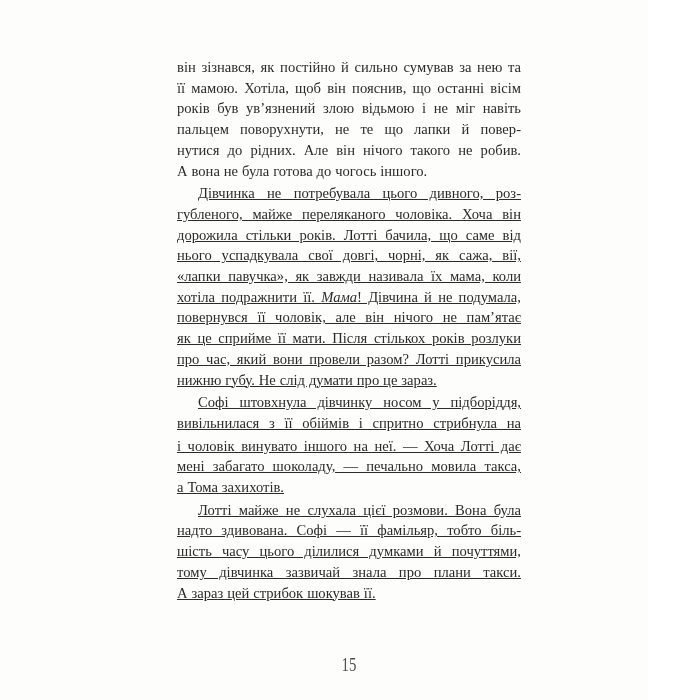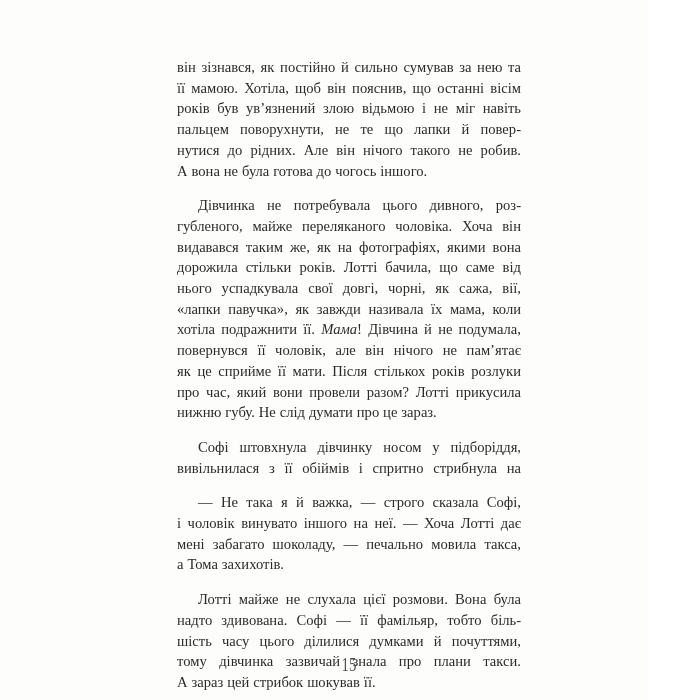--- a/index.html
+++ b/index.html
@@ -15,21 +15,21 @@
     position: absolute;
     left: 177px;
     top: 57px;
     width: 344px;
     font-size: 14.6px;
     line-height: 20.7px;
     color: #2c2b29;
     text-rendering: optimizeLegibility;
   }
   .para { margin: 0; padding: 0; }
-  .para + .para { margin-top: 14px; }
+  .para + .para { margin-top: 2px; text-decoration: underline; }
   .line {
     text-align: justify;
     text-align-last: justify;
     word-spacing: 0.02em;
   }
   .line.last {
     text-align-last: left;
   }
   .line.indent {
     text-indent: 21px;
@@ -57,36 +57,34 @@
         <div class="line">він зізнався, як постійно й сильно сумував за нею та</div>
         <div class="line">її мамою. Хотіла, щоб він пояснив, що останні вісім</div>
         <div class="line">років був ув’язнений злою відьмою і не міг навіть</div>
         <div class="line">пальцем поворухнути, не те що лапки й повер-</div>
         <div class="line">нутися до рідних. Але він нічого такого не робив.</div>
         <div class="line last">А вона не була готова до чогось іншого.</div>
       </div>
       <div class="para">
         <div class="line indent">Дівчинка не потребувала цього дивного, роз-</div>
         <div class="line">губленого, майже переляканого чоловіка. Хоча він</div>
-        <div class="line">видавався таким же, як на фотографіях, якими вона</div>
         <div class="line">дорожила стільки років. Лотті бачила, що саме від</div>
         <div class="line">нього успадкувала свої довгі, чорні, як сажа, вії,</div>
         <div class="line">«лапки павучка», як завжди називала їх мама, коли</div>
         <div class="line"><span>хотіла подражнити її. </span><span class="it">Мама</span><span>! Дівчина й не подумала,</span></div>
         <div class="line">повернувся її чоловік, але він нічого не пам’ятає</div>
         <div class="line">як це сприйме її мати. Після стількох років розлуки</div>
         <div class="line">про час, який вони провели разом? Лотті прикусила</div>
         <div class="line last">нижню губу. Не слід думати про це зараз.</div>
       </div>
       <div class="para">
         <div class="line indent">Софі штовхнула дівчинку носом у підборіддя,</div>
         <div class="line">вивільнилася з її обіймів і спритно стрибнула на</div>
       </div>
       <div class="para">
-        <div class="line indent">— Не така я й важка, — строго сказала Софі,</div>
         <div class="line">і чоловік винувато іншого на неї. — Хоча Лотті дає</div>
         <div class="line">мені забагато шоколаду, — печально мовила такса,</div>
         <div class="line last">а Тома захихотів.</div>
       </div>
       <div class="para">
         <div class="line indent">Лотті майже не слухала цієї розмови. Вона була</div>
         <div class="line">надто здивована. Софі — її фамільяр, тобто біль-</div>
         <div class="line">шість часу цього ділилися думками й почуттями,</div>
         <div class="line">тому дівчинка зазвичай знала про плани такси.</div>
         <div class="line last">А зараз цей стрибок шокував її.</div>

